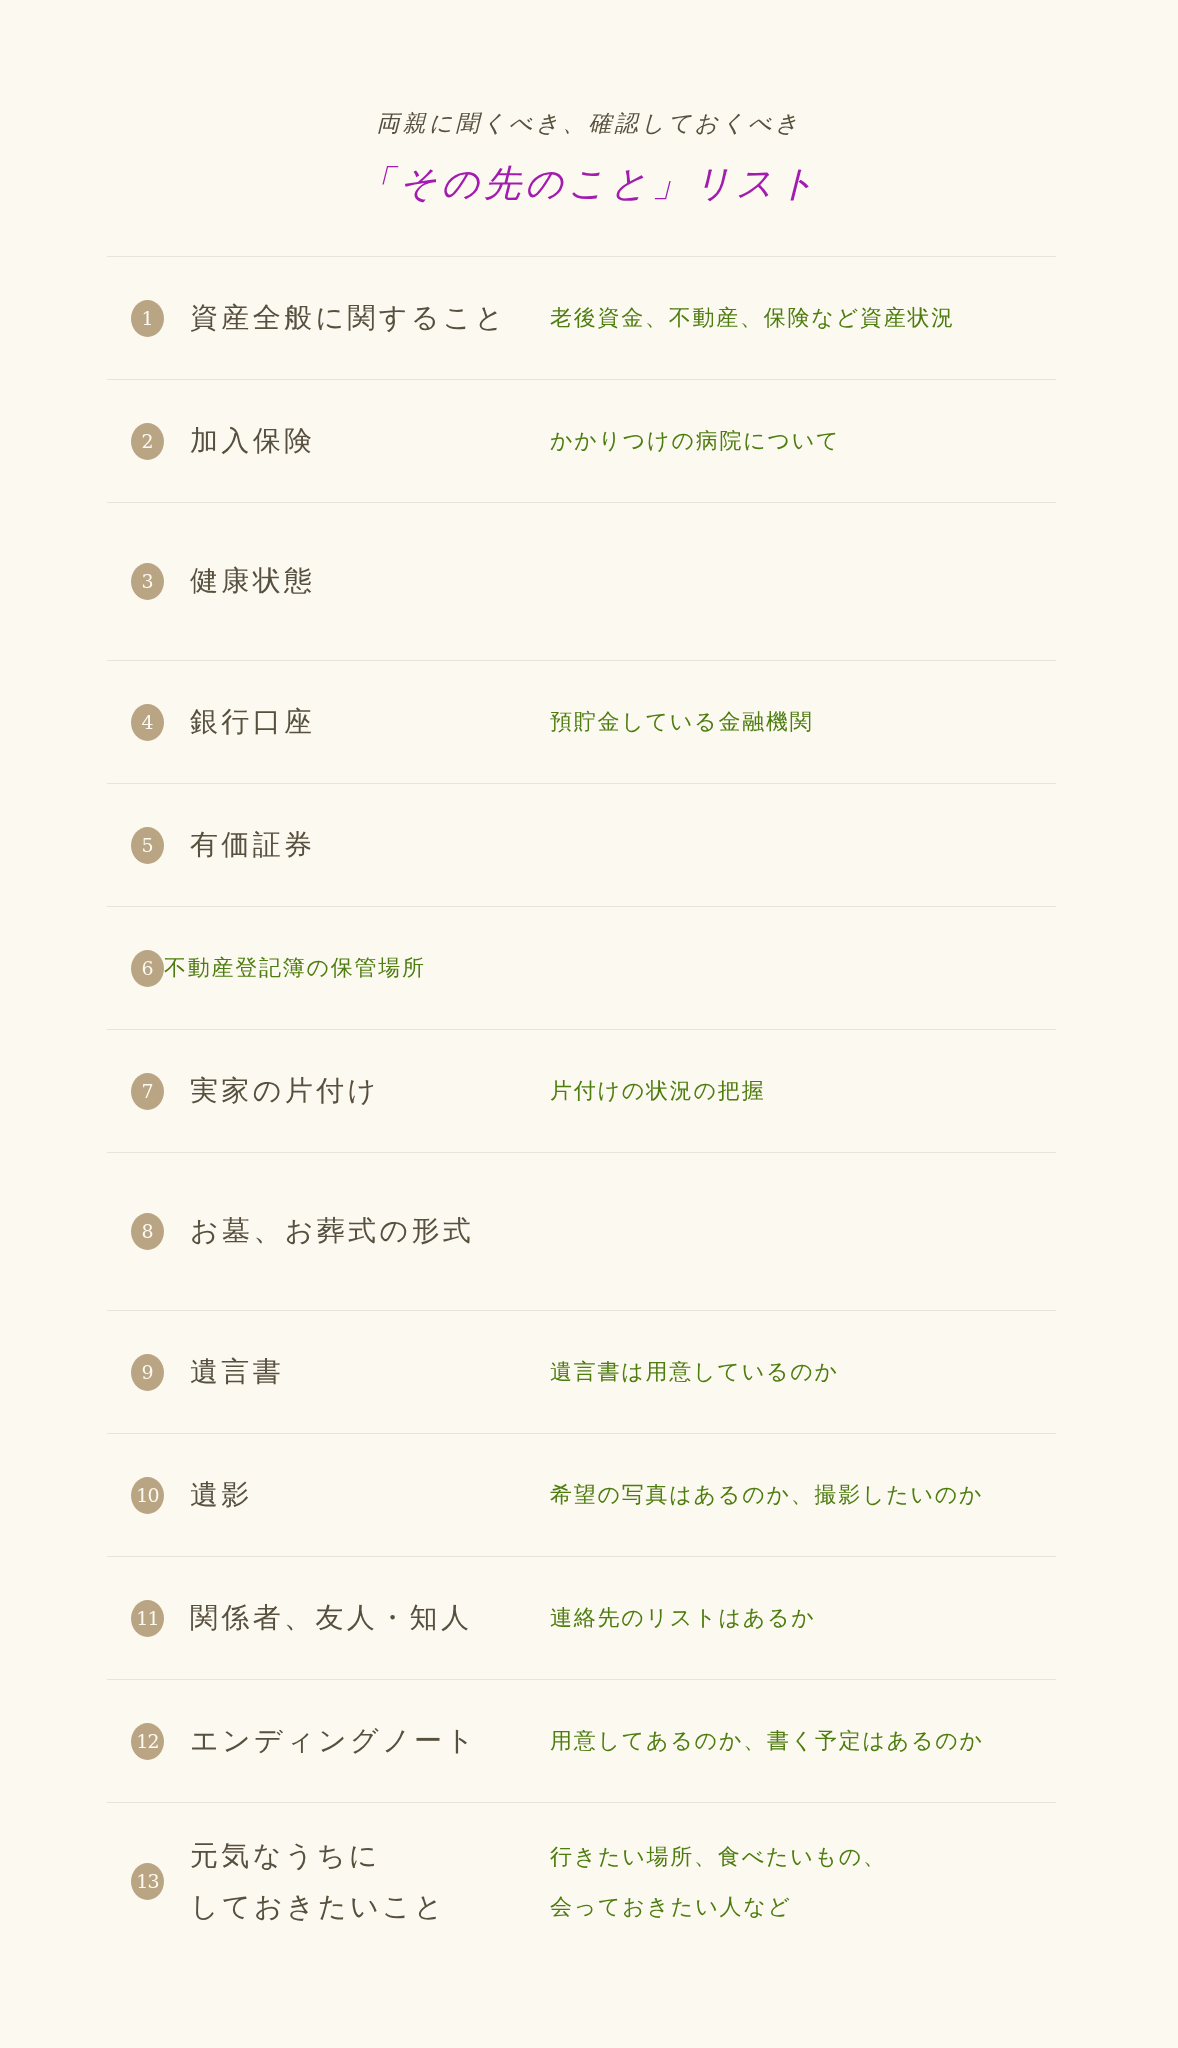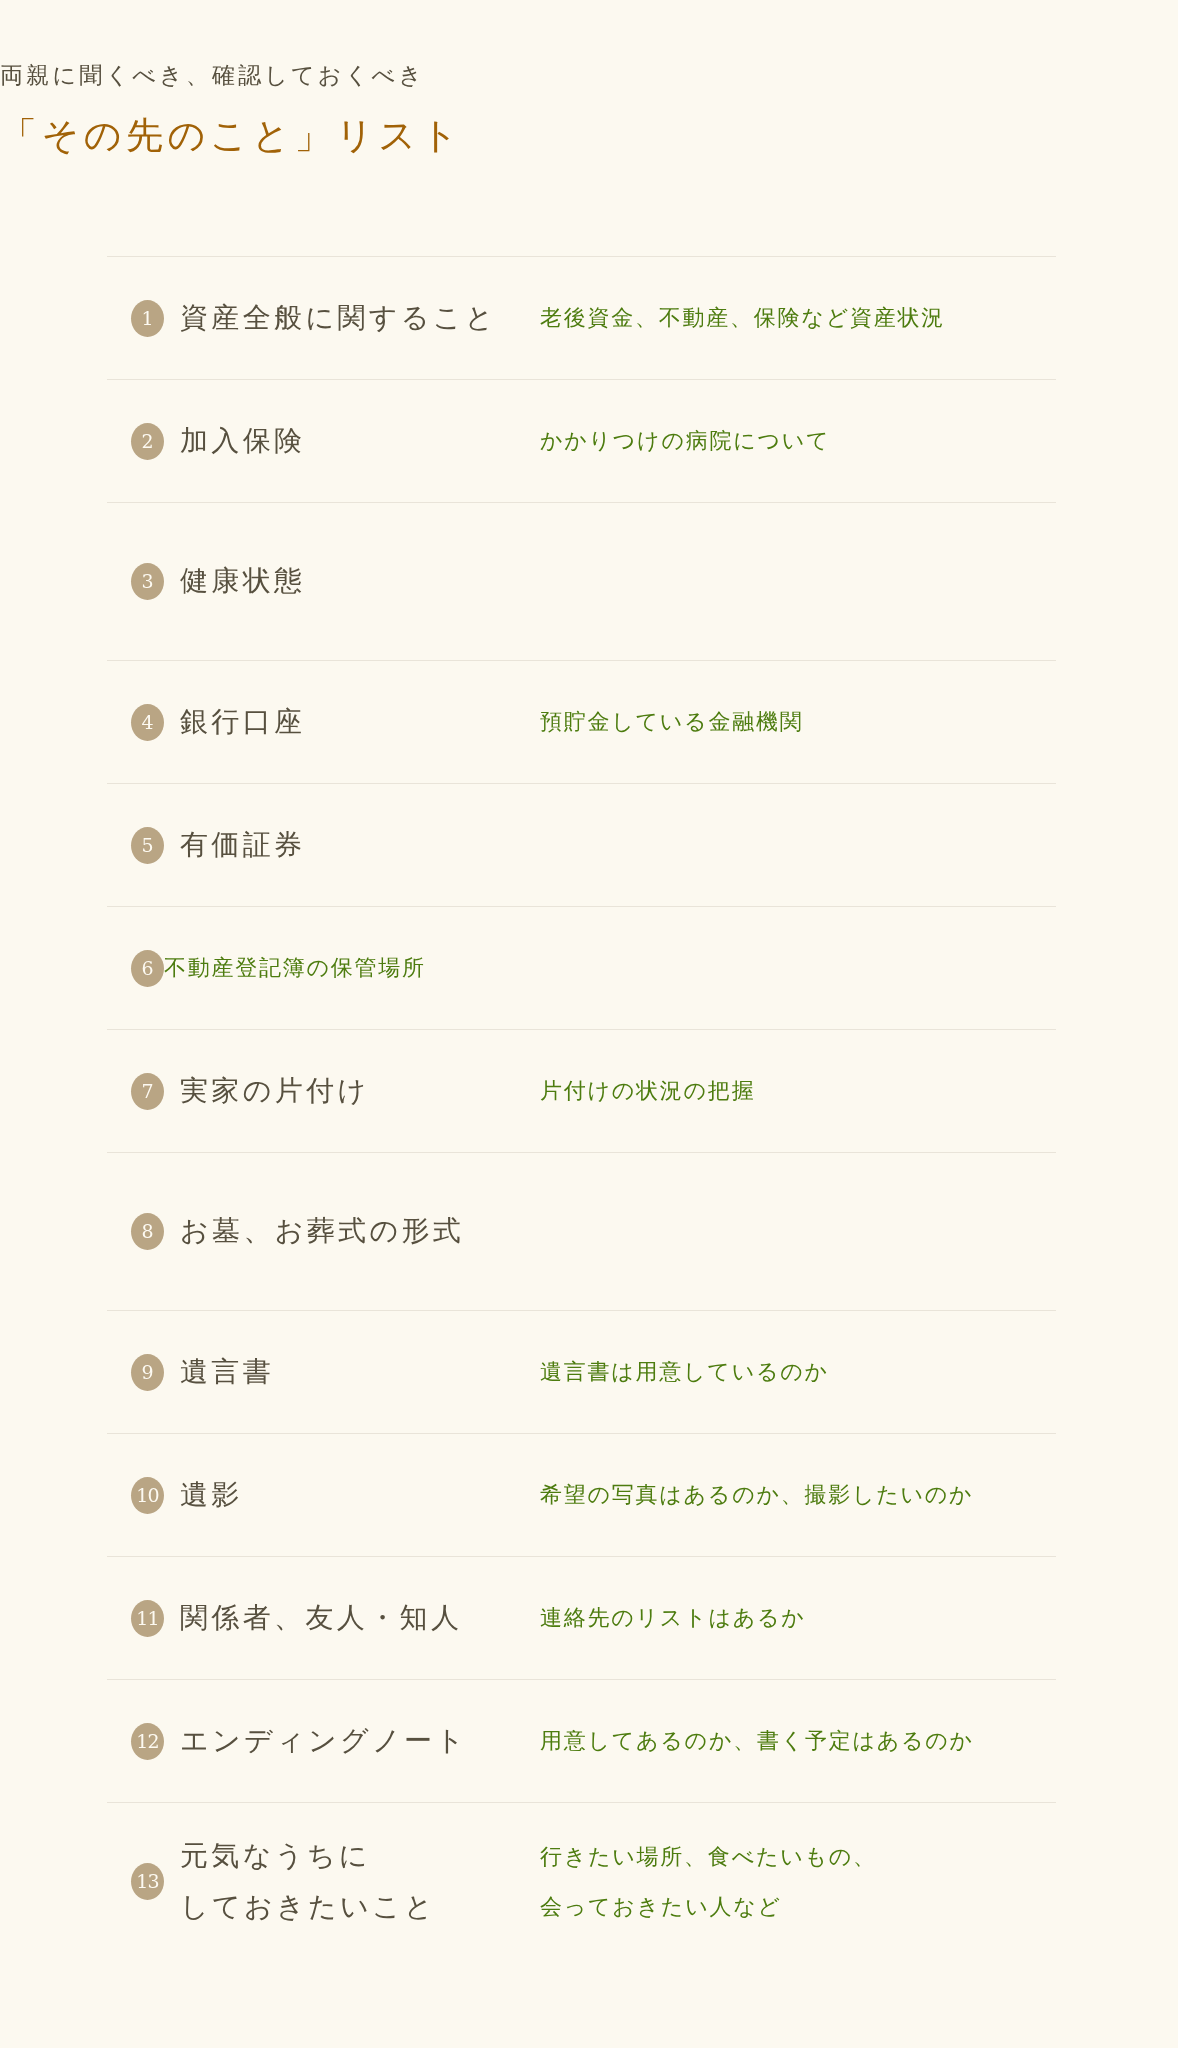--- a/index.html
+++ b/index.html
@@ -10,35 +10,37 @@
     width: 1178px;
     height: 2048px;
     background: #fcf9f0;
     font-family: "DejaVu Sans", "Liberation Sans", sans-serif;
     overflow: hidden;
   }
   
   .header {
     height: 256px;
     box-sizing: border-box;
-    padding-top: 60px;
+    padding-top: 108px;
+    text-align: center;
+    font-style: italic;
   }
   .subtitle {
     font-family: "DejaVu Serif", "Liberation Serif", serif;
     font-size: 23px;
     letter-spacing: 0.14em;
     color: #57503f;
     white-space: pre-line;
   }
   .title {
     margin-top: 20px;
     font-family: "DejaVu Serif", "Liberation Serif", serif;
     font-size: 37px;
     letter-spacing: 0.12em;
-    color: #a16207;
+    color: #a21caf;
     white-space: pre-line;
   }
   
   .list {
     margin-left: 107px;
     margin-right: 122px;
   }
   .row {
     display: flex;
     align-items: center;
@@ -62,21 +64,21 @@
     line-height: 37px;
     text-align: center;
   }
   .row:nth-child(n+10) .badge {
     font-size: 19px;
     letter-spacing: -0.05em;
   }
   .item-title {
     flex: 0 0 auto;
     width: 360px;
-    margin-left: 16px;
+    margin-left: 26px;
     box-sizing: border-box;
     font-family: "DejaVu Serif", "Liberation Serif", serif;
     font-size: 28px;
     line-height: 1.8;
     letter-spacing: 0.12em;
     color: #57503f;
     white-space: pre-line;
   }
   .item-desc {
     flex: 1 1 auto;

